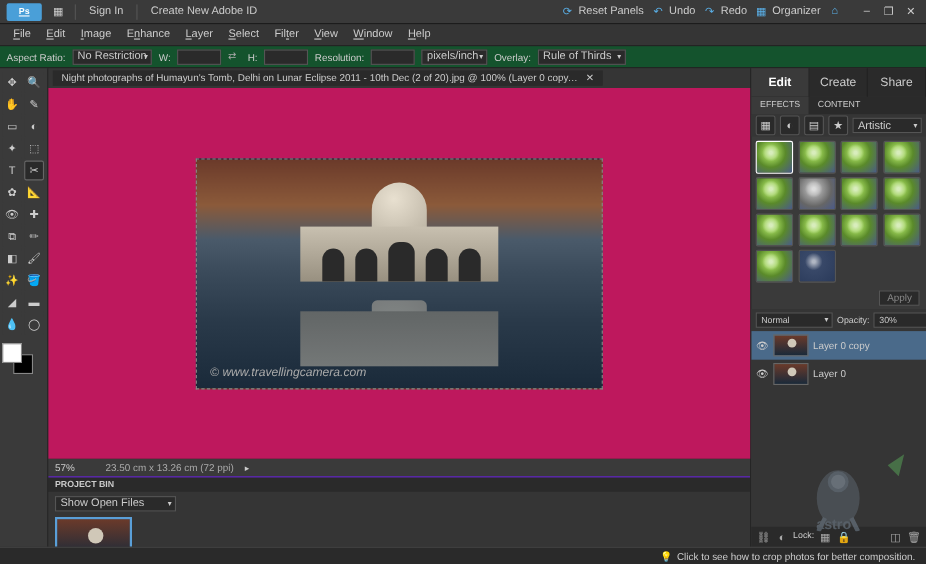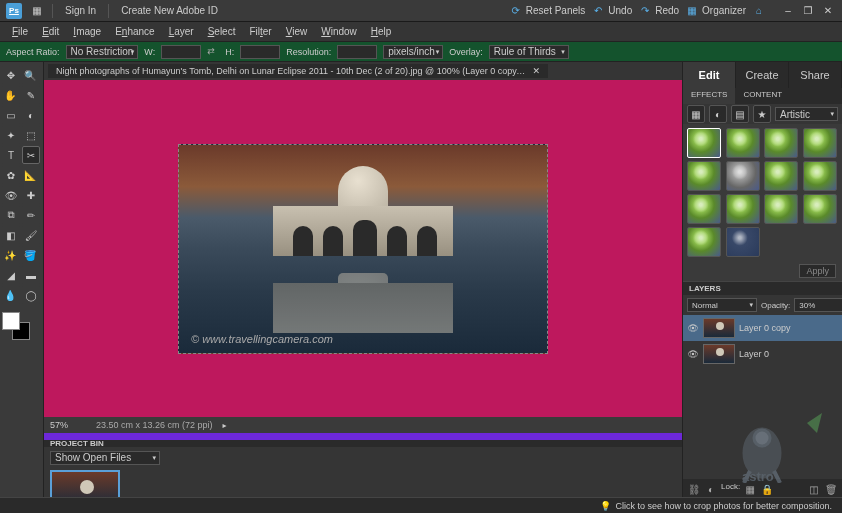--- a/index.html
+++ b/index.html
@@ -2,21 +2,21 @@
 <html><head>
 <meta charset="utf-8">
 <style>
 * { margin: 0; padding: 0; box-sizing: border-box; font-family: Tahoma, Arial, sans-serif; user-select: none; }
 body { width: 842px; height: 513px; background: #2a2a2a; color: #ccc; font-size: 10px; overflow: hidden; position: relative; }
 
 
 .app-bar { height: 22px; background: #3a3a3a; display: flex; align-items: center; padding: 0 6px; justify-content: space-between; border-bottom: 1px solid #1a1a1a; }
 .app-bar-left { display: flex; align-items: center; gap: 8px; }
 .app-bar-right { display: flex; align-items: center; gap: 6px; }
-.app-logo { width: 16px; height: 16px; background: #4a9fd8; border-radius: 2px; display: flex; align-items: center; justify-content: center; font-size: 8px; color: #fff; font-weight: bold; text-decoration: underline; }
+.app-logo { width: 32px; height: 16px; background: #4a9fd8; border-radius: 2px; display: flex; align-items: center; justify-content: center; font-size: 8px; color: #fff; font-weight: bold; text-decoration: underline; }
 .separator-v { width: 1px; height: 14px; background: #555; }
 .app-bar-item { font-size: 10px; color: #ccc; cursor: pointer; padding: 2px 4px; }
 .app-bar-btn { display: flex; align-items: center; gap: 3px; cursor: pointer; font-size: 10px; }
 .iconbox { width: 14px; height: 14px; display: inline-flex; align-items: center; justify-content: center; }
 .window-controls { display: flex; gap: 4px; margin-left: 8px; }
 .win-btn { width: 16px; height: 14px; color: #ccc; cursor: pointer; display: flex; align-items: center; justify-content: center; font-size: 10px; }
 
 
 .menu-bar { height: 20px; background: #353535; display: flex; align-items: center; padding: 0 6px; gap: 2px; border-bottom: 1px solid #222; }
 .menu-item { font-size: 10px; padding: 2px 6px; cursor: pointer; }
@@ -50,21 +50,21 @@
 .building { position: absolute; left: 50%; top: 15%; transform: translateX(-50%); width: 180px; height: 80px; }
 .dome { width: 50px; height: 50px; background: radial-gradient(circle at 40% 30%, #e8e0d0, #b8b0a0); border-radius: 50% 50% 10% 10%; position: absolute; left: 65px; top: -10px; }
 .base { width: 180px; height: 50px; background: linear-gradient(to bottom, #c8c0b0, #989080); position: absolute; bottom: 0; }
 .arch { width: 20px; height: 30px; background: #2a2a2a; border-radius: 10px 10px 0 0; position: absolute; bottom: 0; }
 .reflection { position: absolute; left: 50%; bottom: 0; transform: translateX(-50%) scaleY(-1); width: 180px; height: 70px; opacity: 0.5; }
 .reflection .dome { top: auto; bottom: -10px; }
 .watermark { position: absolute; bottom: 8px; left: 12px; color: #aaa; font-size: 11px; font-style: italic; }
 .status-bar { height: 16px; background: #3a3a3a; display: flex; align-items: center; padding: 0 6px; gap: 10px; font-size: 9px; }
 .zoom-val { width: 36px; }
 .dims { color: #aaa; }
-.project-bin-header { height: 14px; background: #2a2a2a; padding: 0 6px; font-size: 8px; font-weight: bold; display: flex; align-items: center; border-top: 7px solid #6d28d9; }
+.project-bin-header { height: 14px; background: #2a2a2a; padding: 0 6px; font-size: 8px; font-weight: bold; display: flex; align-items: center; border-top: 1px solid #6d28d9; }
 .project-bin { height: 66px; background: #353535; padding: 4px 6px; display: flex; flex-direction: column; gap: 3px; }
 .bin-combo { width: 110px; }
 .bin-thumb { width: 70px; height: 40px; border: 2px solid #5a9fd8; background: linear-gradient(to bottom, #6b3a2a, #1a2a3a); margin-top: 2px; position: relative; }
 .bin-thumb .mini-dome { width: 14px; height: 14px; background: #d0c8b8; border-radius: 50%; position: absolute; left: 28px; top: 8px; }
 
 
 .right-panel { width: 160px; background: #3a3a3a; border-left: 1px solid #222; display: flex; flex-direction: column; }
 .mode-tabs { height: 26px; display: flex; background: #2a2a2a; }
 .mode-tab { flex: 1; display: flex; align-items: center; justify-content: center; font-size: 11px; cursor: pointer; border-right: 1px solid #222; }
 .mode-tab.active { background: #3a3a3a; color: #fff; font-weight: bold; }
@@ -302,21 +302,20 @@
       <div class="effect-thumb"></div>
       <div class="effect-thumb"></div>
       <div class="effect-thumb"></div>
       <div class="effect-thumb"></div>
       <div class="effect-thumb" style="background:radial-gradient(circle at 40% 35%,#3a4a6a 20%,#2a3a5a 100%)"></div>
     </div>
     <div class="apply-row">
         <div class="apply-btn">Apply</div>
       </div>
 
-    <div class="layers-header">LAYERS</div>
     <div class="layers-controls">
       <div class="combo blend-combo">Normal</div>
       <span class="opacity-label">Opacity:</span>
       <div class="combo opacity-val">30%</div>
     </div>
     <div class="layer-list">
       <div class="layer-row selected">
         <span class="eye-icon">👁</span>
         <div class="layer-thumb">
             <div class="mini-dome"></div>

